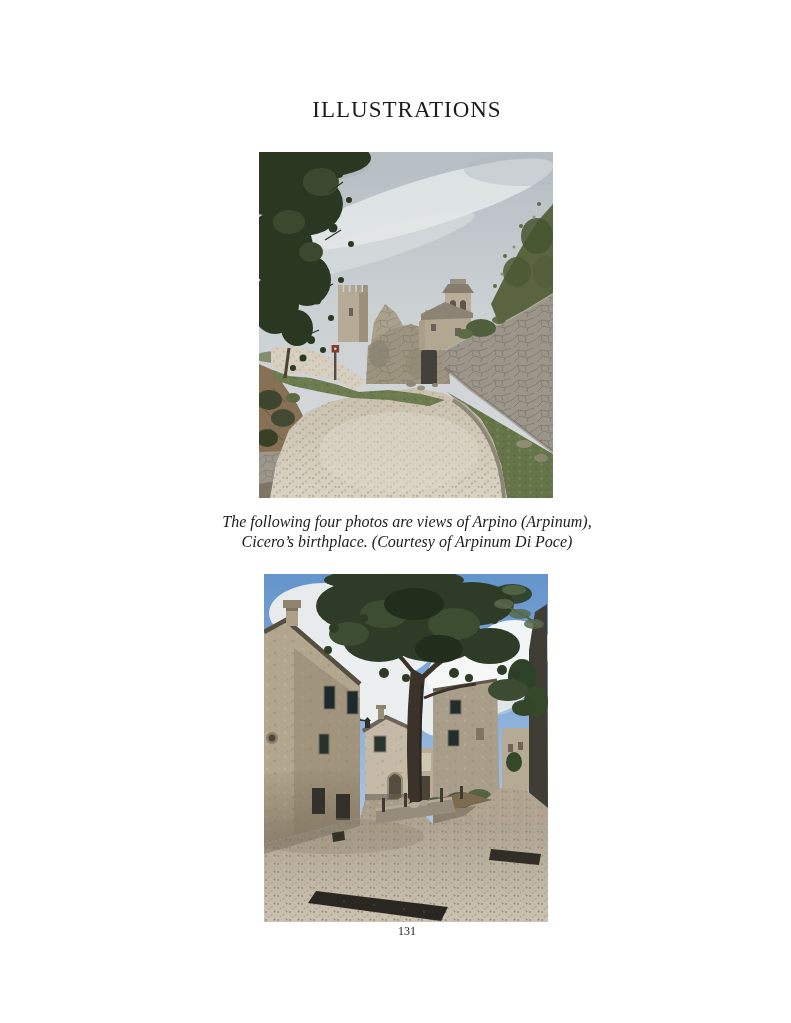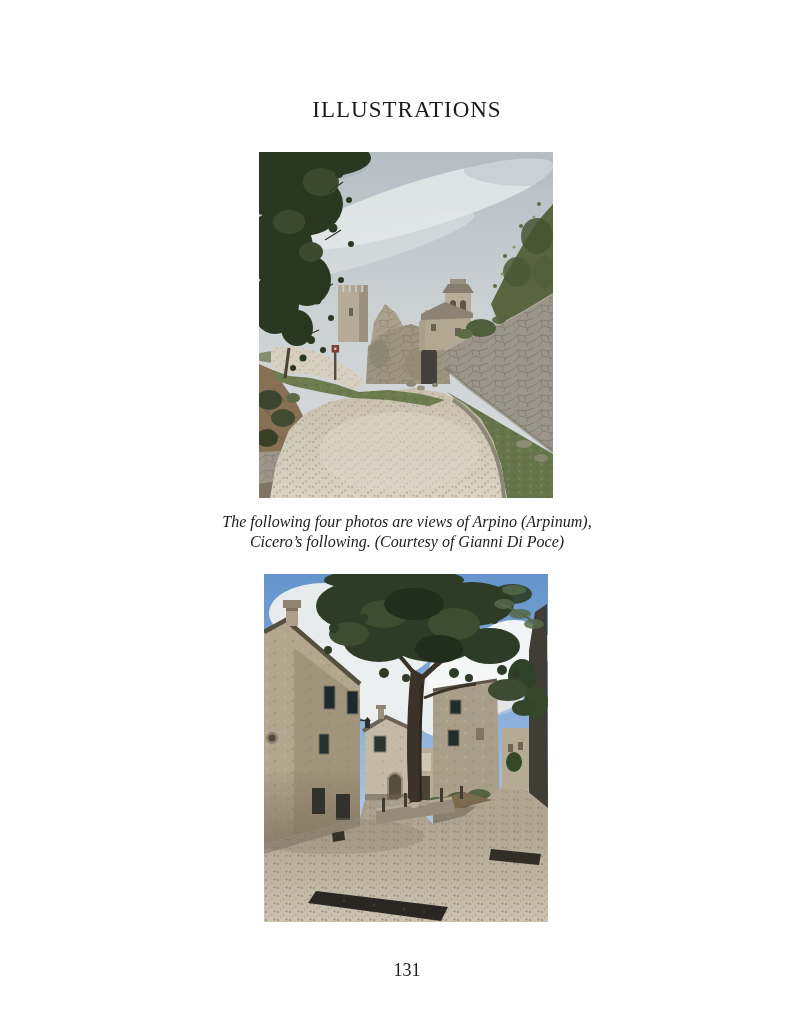--- a/index.html
+++ b/index.html
@@ -8,21 +8,21 @@
     width:791px;height:1004px;
     margin:0 auto;
     background:#ffffff;
     font-family:"Liberation Serif", serif;
     color:#1c1c1c;
     overflow:hidden;
   }
   .centered-col{position:absolute;left:23px;right:0;text-align:center;}
   .title{top:97px;font-size:23px;letter-spacing:1px;}
   .caption{top:512px;font-style:italic;font-size:16px;line-height:19.5px;text-align:center;}
-  .pageno{top:960px;font-size:18px;}
+  .pageno{top:924px;font-size:12px;}
   figure.photo{margin:0;padding:0;position:absolute;overflow:hidden;}
   .photo1{left:259px;top:152px;width:294px;height:346px;}
   .photo2{left:264px;top:574px;width:284px;height:348px;}
   figure.photo svg{display:block;width:100%;height:100%;}
 </style>
 </head>
 <body>
 
 <div class="page">
 
@@ -202,21 +202,21 @@
           <rect x="75" y="200" width="2.4" height="28" fill="#564c42"></rect>
           <rect x="72.6" y="193" width="7.5" height="7.5" fill="#7e3f31"></rect>
           <circle cx="76.3" cy="196.7" r="1.3" fill="#d8d2c4"></circle>
         </g>
       </g>
     </svg>
   </figure>
 
   <div class="caption centered-col">
     <div>The following four photos are views of Arpino (Arpinum),</div>
-    <div>Cicero’s following. (Courtesy of Gianni Di Poce)</div>
+    <div>Cicero’s birthplace. (Courtesy of Arpinum Di Poce)</div>
   </div>
 
   <figure class="photo photo2" role="img" aria-label="Sloping cobbled lane in Arpino between old stone houses, with a tall pine tree rising from a low planter wall under a blue sky with white clouds">
     <svg viewBox="0 0 284 348" xmlns="http://www.w3.org/2000/svg">
       <defs>
         <linearGradient id="p2sky" x1="0" x2="0" y1="0" y2="1">
           <stop offset="0" stop-color="#6494cb"></stop>
             <stop offset=".45" stop-color="#8fb3dc"></stop>
             <stop offset="1" stop-color="#d3dde7"></stop>
         </linearGradient>

